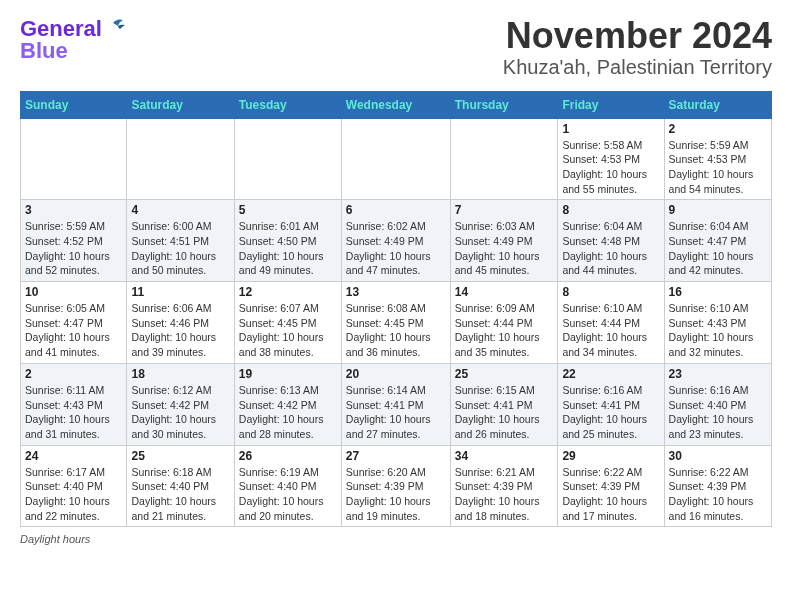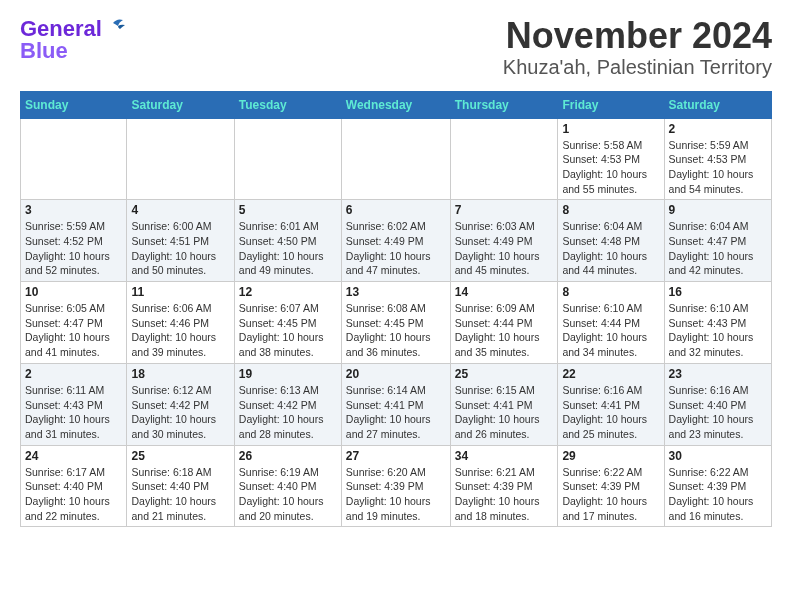--- a/index.html
+++ b/index.html
@@ -255,13 +255,16 @@
             <div class="day-info">Sunrise: 6:22 AM<br>Sunset: 4:39 PM<br>Daylight: 10 hours and 17 minutes.</div>
           </td>
           <td>
             <div class="day-num">30</div>
             <div class="day-info">Sunrise: 6:22 AM<br>Sunset: 4:39 PM<br>Daylight: 10 hours and 16 minutes.</div>
           </td>
         </tr>
       </tbody>
   </table>
 
+  <div class="footer">
+    <span class="footer-note">Daylight hours</span>
+  </div>
 </div>
 
 </body></html>

